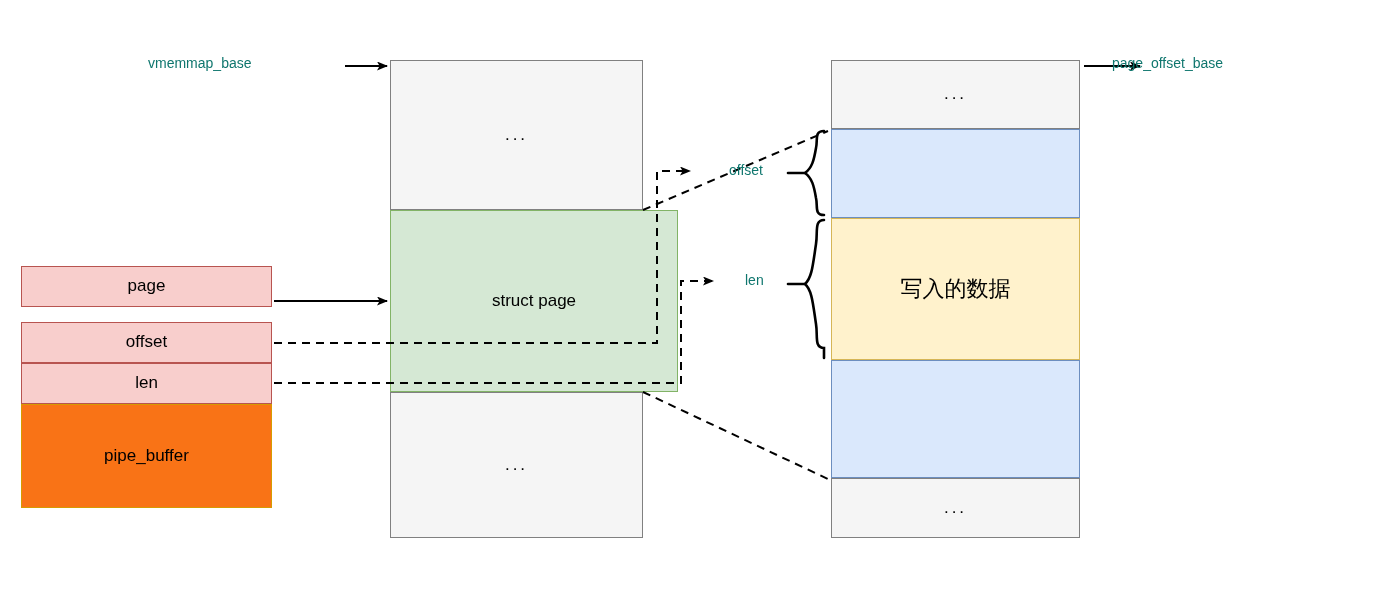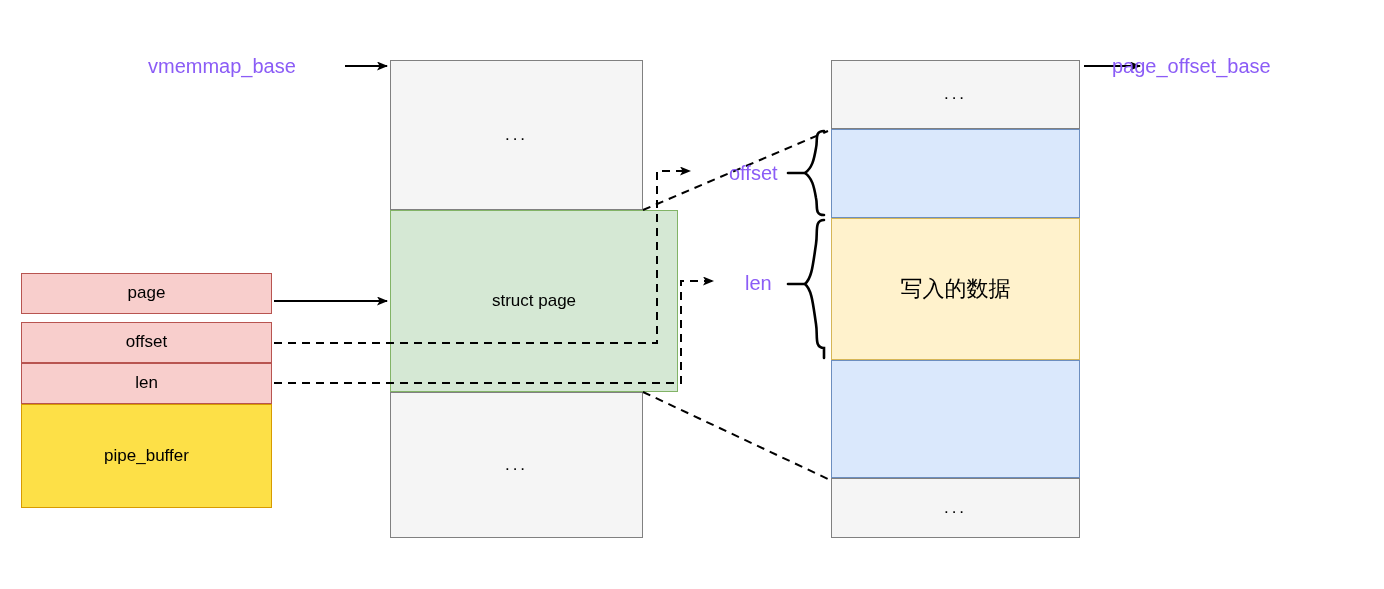--- a/index.html
+++ b/index.html
@@ -33,51 +33,51 @@
     align-items: center;
     justify-content: center;
     font-size: 17px;
     line-height: 1.2;
     color: #000;
     text-align: center;
   }
   .pb-page   { background:#f8cecc; border:1.4px solid #b85450; }
   .pb-offset { background:#f8cecc; border:1.4px solid #b85450; }
   .pb-len    { background:#f8cecc; border:1.4px solid #b85450; }
-  .pb-buf    { background:#fde047; border:1.4px solid #d79b00; }
+  .pb-buf    { background:#f97316; border:1.4px solid #d79b00; }
 
   .vm-top    { background:#f5f5f5; border:1.6px solid #808080; }
   .vm-mid    { background:#d5e8d4; border:1.4px solid #82b366; }
   .vm-bot    { background:#f5f5f5; border:1.6px solid #808080; }
 
   .po-top    { background:#f5f5f5; border:1.6px solid #808080; }
   .po-blue1  { background:#dae8fc; border:1.4px solid #6c8ebf; }
   .po-yellow { background:#fff2cc; border:1.4px solid #d6b656; }
   .po-blue2  { background:#dae8fc; border:1.4px solid #6c8ebf; }
   .po-bot    { background:#f5f5f5; border:1.6px solid #808080; }
 
   .ellipsis {
     letter-spacing: 3px;
     font-size: 17px;
     color: #000;
   }
   .caption {
     position: absolute;
-    font-size: 20px;
+    font-size: 14px;
     white-space: nowrap;
-    color: #8b5cf6;
+    color: #0f766e;
   }
   .cjk { font-size: 22px; }
 </style>
 </head>
 <body>
 
 <div id="canvas">
 
-  <div class="box pb-page" style="left:21px; top:273px; width:251px; height:41px;">
+  <div class="box pb-page" style="left:21px; top:266px; width:251px; height:41px;">
     <span>page</span>
   </div>
 
   <div class="box pb-offset" style="left:21px; top:322px; width:251px; height:41px;">
     <span>offset</span>
   </div>
 
   <div class="box pb-len" style="left:21px; top:363px; width:251px; height:41px;">
     <span>len</span>
   </div>

